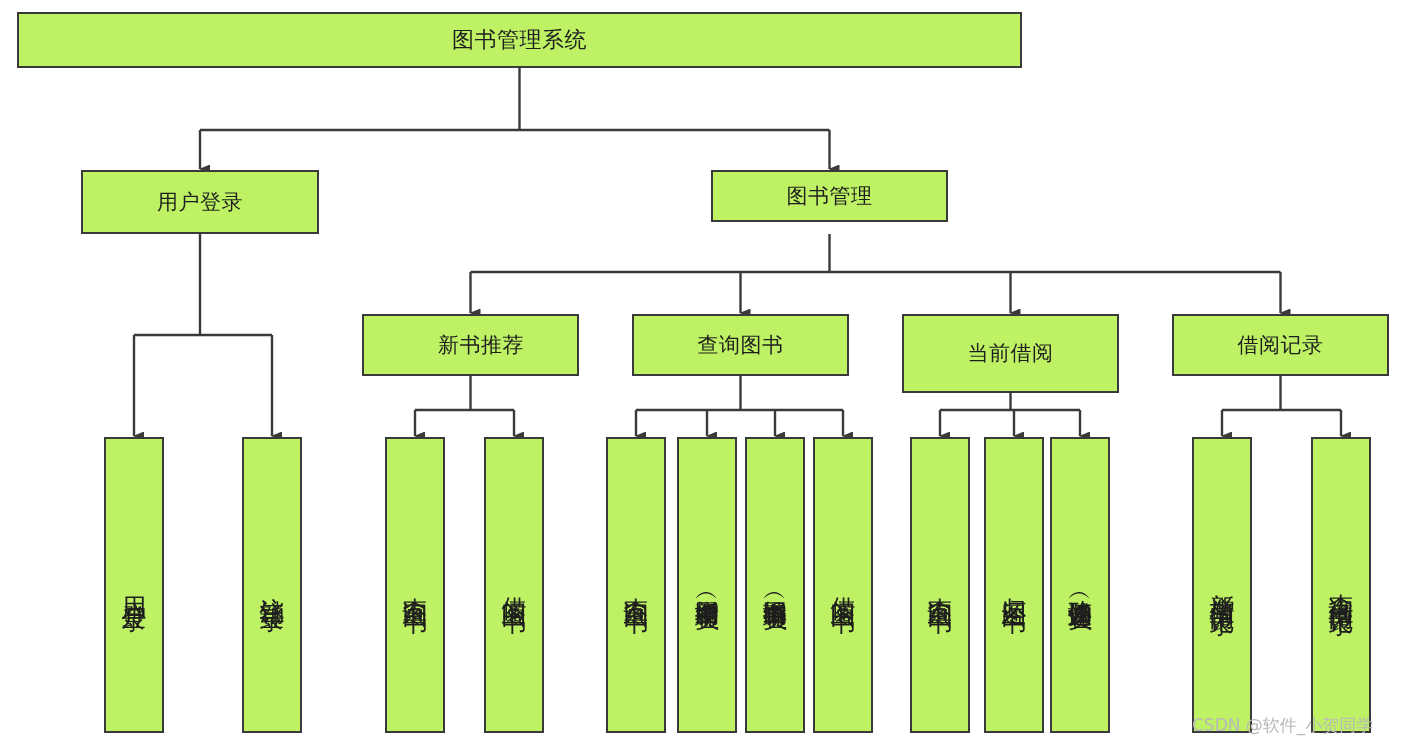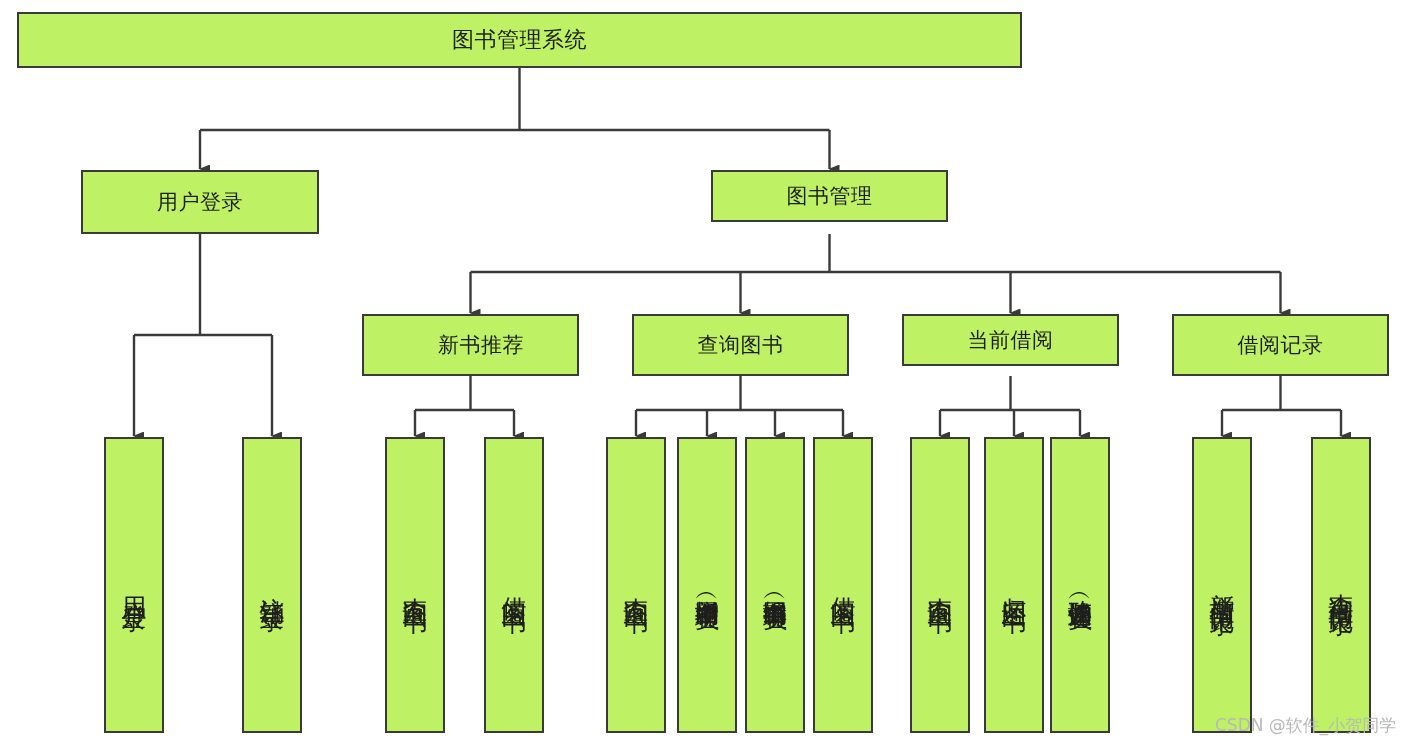--- a/index.html
+++ b/index.html
@@ -135,21 +135,21 @@
   <div class="node-box node-h" id="box-book-manage" style="left: 711px; top: 170px; width: 237px; height: 52px;">
     <span class="node-label">图书管理</span>
   </div>
 
   <div class="node-box node-h" id="box-new-book-rec" style="left: 362px; top: 314px; width: 217px; height: 62px; padding-left: 21px;">
     <span class="node-label">新书推荐</span>
   </div>
   <div class="node-box node-h" id="box-book-borrow" style="left: 632px; top: 314px; width: 217px; height: 62px;">
     <span class="node-label">查询图书</span>
   </div>
-  <div class="node-box node-h" id="box-current-borrow" style="left: 902px; top: 314px; width: 217px; height: 52px;">
+  <div class="node-box node-h" id="box-current-borrow" style="left: 902px; top: 314px; width: 217px; height: 79px;">
     <span class="node-label">当前借阅</span>
   </div>
   <div class="node-box node-h" id="box-borrow-record" style="left: 1172px; top: 314px; width: 217px; height: 62px;">
     <span class="node-label">借阅记录</span>
   </div>
 
   <div id="leaf-container">
       <div class="node-box node-v" style="left: 104px; top: 437px; width: 60px; height: 296px;">
         <span class="node-label">用户登录</span>
       </div>
@@ -184,14 +184,14 @@
         <span class="node-label">确认归还（管理员）</span>
       </div>
       <div class="node-box node-v" style="left: 1192px; top: 437px; width: 60px; height: 296px;">
         <span class="node-label">新增借阅记录</span>
       </div>
       <div class="node-box node-v" style="left: 1311px; top: 437px; width: 60px; height: 296px;">
         <span class="node-label">查询借阅记录</span>
       </div>
     </div>
 
-  <div class="watermark" style="left: 1192px; top: 714px; margin-left: 23px;">CSDN @软件_小贺同学</div>
+  <div class="watermark" style="left: 1192px; top: 714px;">CSDN @软件_小贺同学</div>
 </div>
 
 </body></html>

